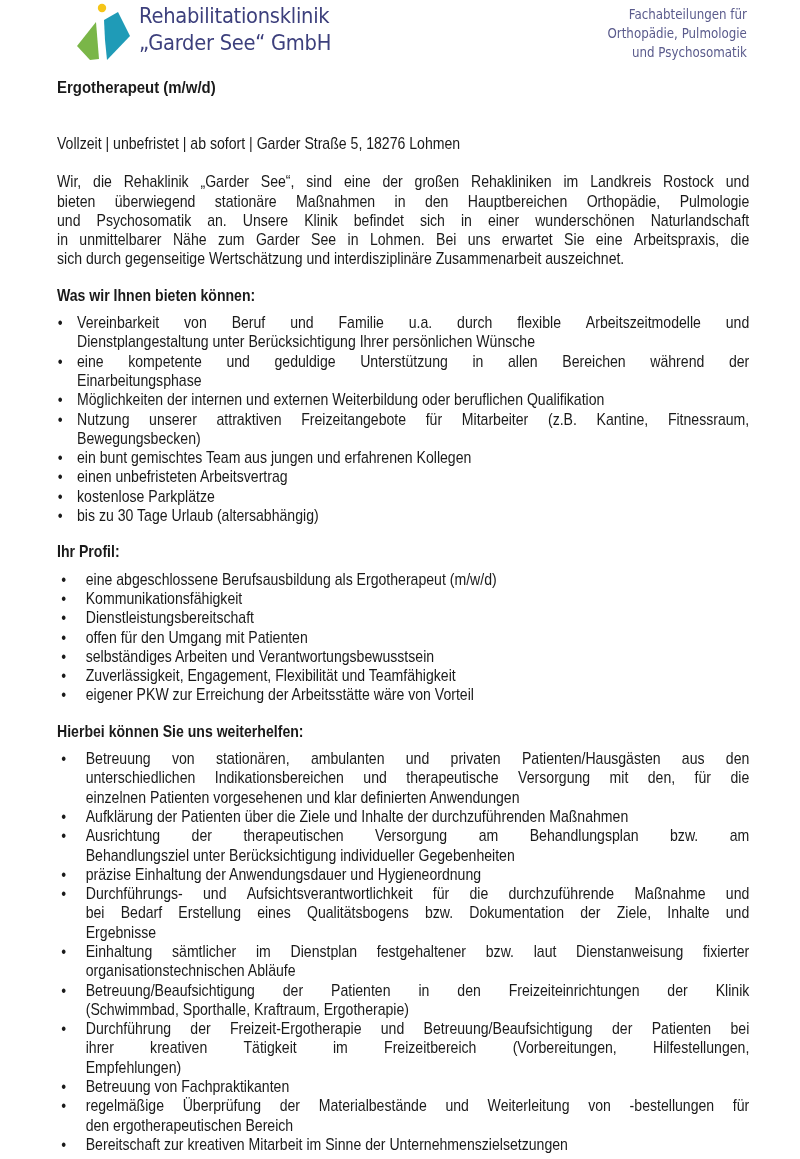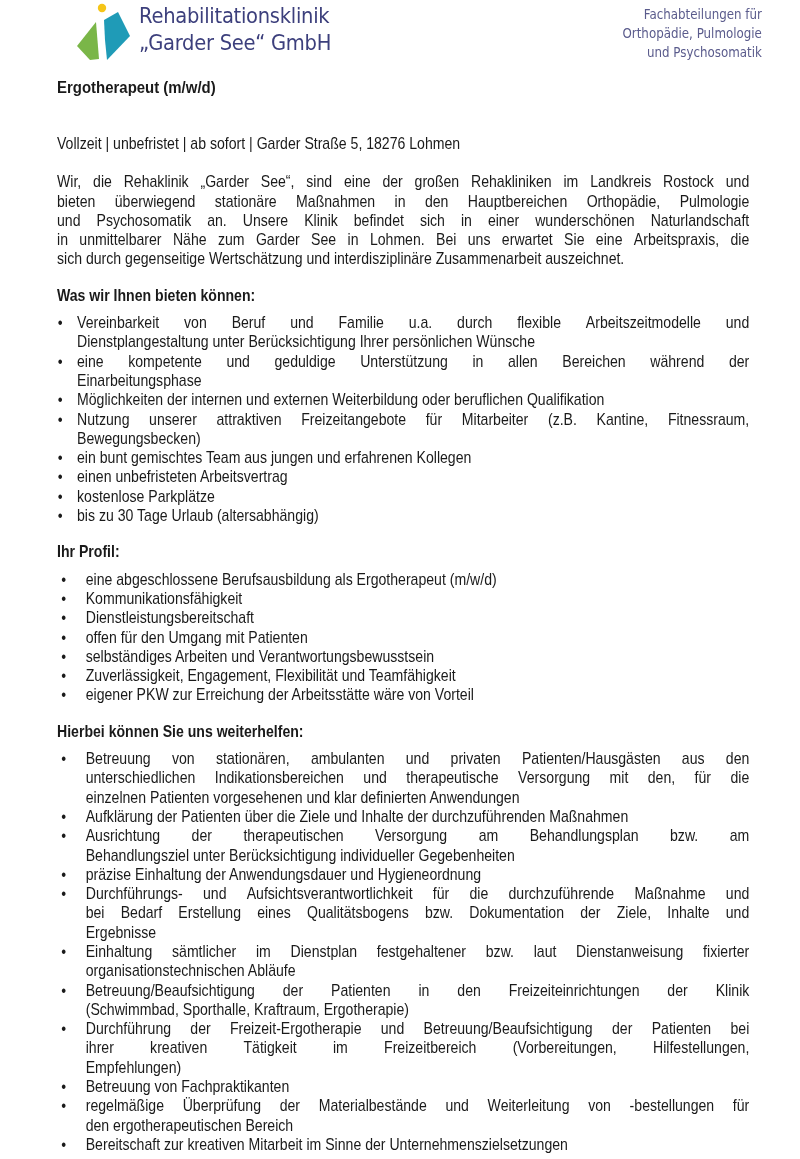--- a/index.html
+++ b/index.html
@@ -10,21 +10,21 @@
   body {
     width: 800px;
     height: 1159px;
     position: relative;
     overflow: hidden;
     font-family: "Liberation Sans", sans-serif;
     color: #1a1a1a;
   }
   .header {
     position: absolute;
-    top: 0; left: 0; right: 0;
+    top: 0; left: 0; right: 15px;
     height: 66px;
   }
   .logo-mark {
     position: absolute;
     left: 74px;
     top: 2px;
     width: 60px;
     height: 60px;
   }
   .logo-text {

